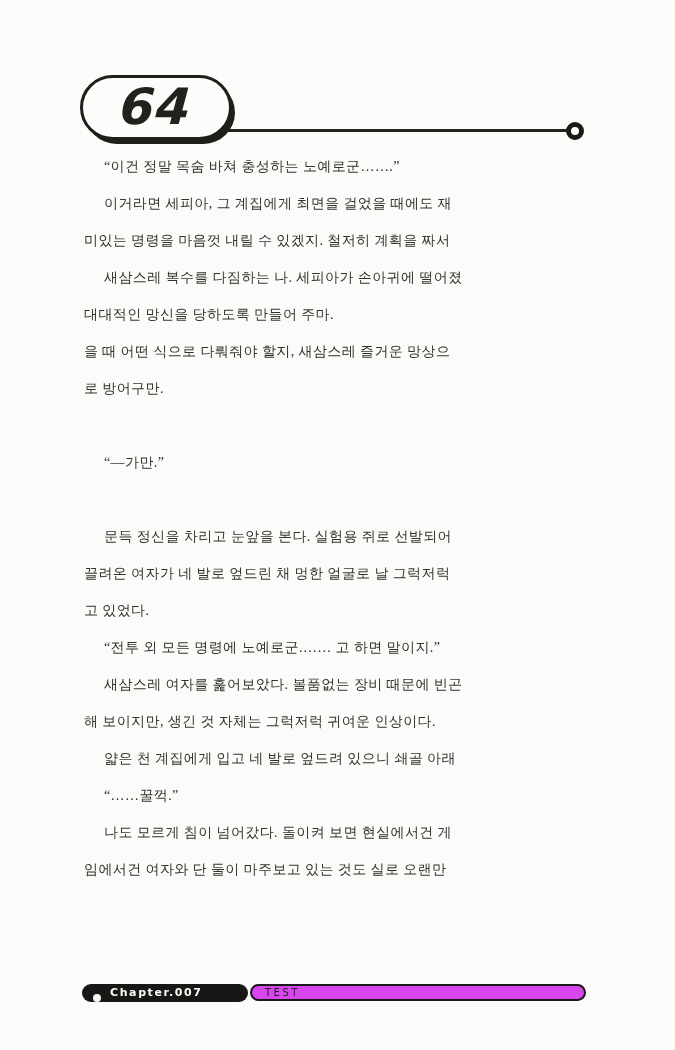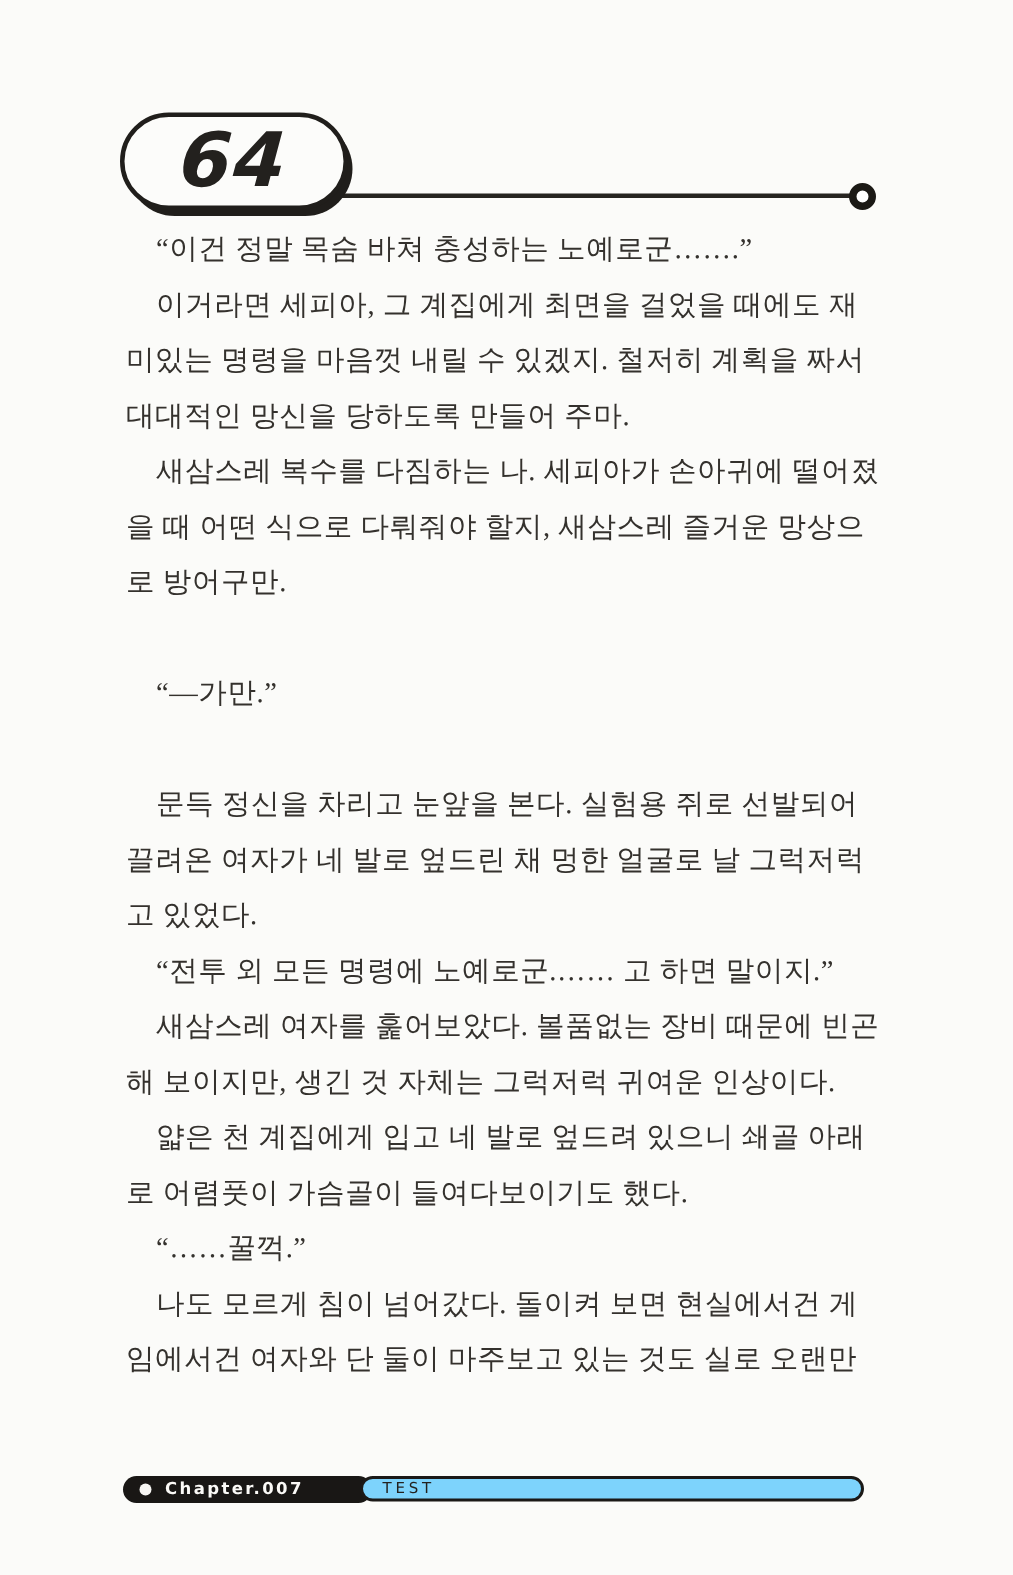--- a/index.html
+++ b/index.html
@@ -53,57 +53,57 @@
 
   
   .text-block {
     position: absolute;
     left: 84px; top: 148px;
     width: 512px;
   }
   .text-line {
     height: 37px;
     line-height: 37px;
-    font-size: 19px;
+    font-size: 14px;
     color: #34312d;
     letter-spacing: 0.4px;
     white-space: nowrap;
   }
   .text-line.indent { padding-left: 20px; }
 
   
   .chapter-pill {
     position: absolute;
     left: 82px; top: 984px;
     width: 166px; height: 18px;
     background: #191715;
     border-radius: 9px;
-    display: flex; align-items: center;
+    display: flex; align-items: flex-end;
   }
   .chapter-pill .dot {
     width: 8px; height: 8px;
     border-radius: 50%;
     background: #f7f6f3;
     margin-left: 11px;
     flex: 0 0 auto;
   }
   .chapter-pill .chapter-label {
     font-family: "DejaVu Sans", "Liberation Sans", sans-serif;
     font-weight: 700;
     font-size: 11px;
     letter-spacing: 1.6px;
     color: #fbfaf7;
     margin-left: 9px;
     line-height: 18px;
   }
   .title-box {
     position: absolute;
-    left: 240px; top: 984px;
+    left: 250px; top: 984px;
     width: 332px; height: 13px;
-    background: #7dd3fc;
+    background: #d946ef;
     border: 2px solid #1b1917;
     border-radius: 9px;
     display: flex; align-items: flex-start;
   }
   .title-box .title-label {
     font-family: "DejaVu Sans", "Liberation Sans", sans-serif;
     font-size: 10px;
     font-weight: 500;
     letter-spacing: 2.5px;
     color: #23211e;
@@ -123,23 +123,23 @@
   <div class="header-ring"></div>
 
   <main class="text-block">
 
       <div class="text-line indent">“이건 정말 목숨 바쳐 충성하는 노예로군…….”</div>
 
       <div class="text-line indent">이거라면 세피아, 그 계집에게 최면을 걸었을 때에도 재</div>
 
       <div class="text-line">미있는 명령을 마음껏 내릴 수 있겠지. 철저히 계획을 짜서</div>
 
+      <div class="text-line indent">새삼스레 복수를 다짐하는 나. 세피아가 손아귀에 떨어졌</div>
+
       <div class="text-line">대대적인 망신을 당하도록 만들어 주마.</div>
-
-      <div class="text-line indent">새삼스레 복수를 다짐하는 나. 세피아가 손아귀에 떨어졌</div>
 
       <div class="text-line">을 때 어떤 식으로 다뤄줘야 할지, 새삼스레 즐거운 망상으</div>
 
       <div class="text-line">로 방어구만.</div>
 
       <div class="text-line"></div>
 
       <div class="text-line indent">“—가만.”</div>
 
       <div class="text-line"></div>
@@ -151,21 +151,20 @@
       <div class="text-line">고 있었다.</div>
 
       <div class="text-line indent">“전투 외 모든 명령에 노예로군.…… 고 하면 말이지.”</div>
 
       <div class="text-line indent">새삼스레 여자를 훑어보았다. 볼품없는 장비 때문에 빈곤</div>
 
       <div class="text-line">해 보이지만, 생긴 것 자체는 그럭저럭 귀여운 인상이다.</div>
 
       <div class="text-line indent">얇은 천 계집에게 입고 네 발로 엎드려 있으니 쇄골 아래</div>
 
-      <div class="text-line">로 어렴풋이 가슴골이 들여다보이기도 했다.</div>
 
       <div class="text-line indent">“……꿀꺽.”</div>
 
       <div class="text-line indent">나도 모르게 침이 넘어갔다. 돌이켜 보면 현실에서건 게</div>
 
       <div class="text-line">임에서건 여자와 단 둘이 마주보고 있는 것도 실로 오랜만</div>
     </main>
 
   <div class="chapter-pill">
     <span class="dot"></span>

